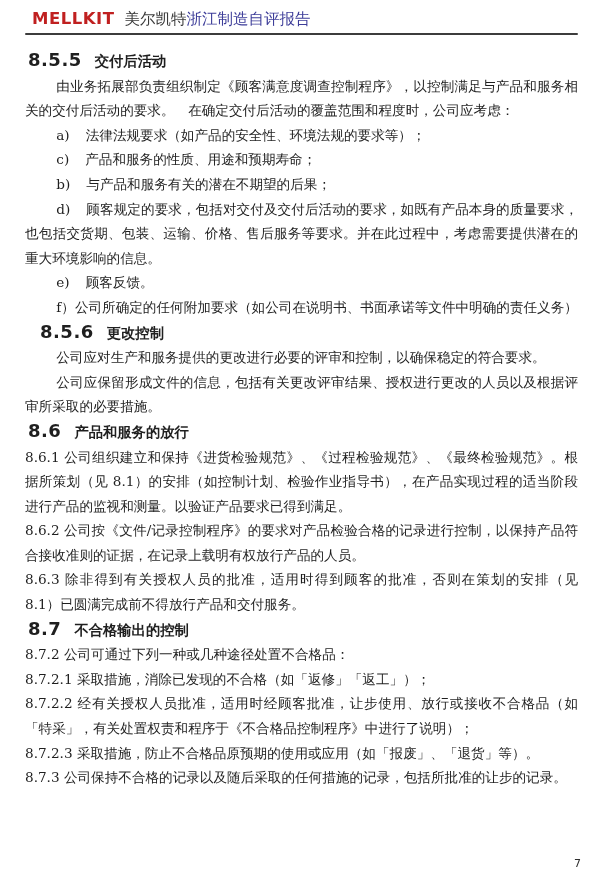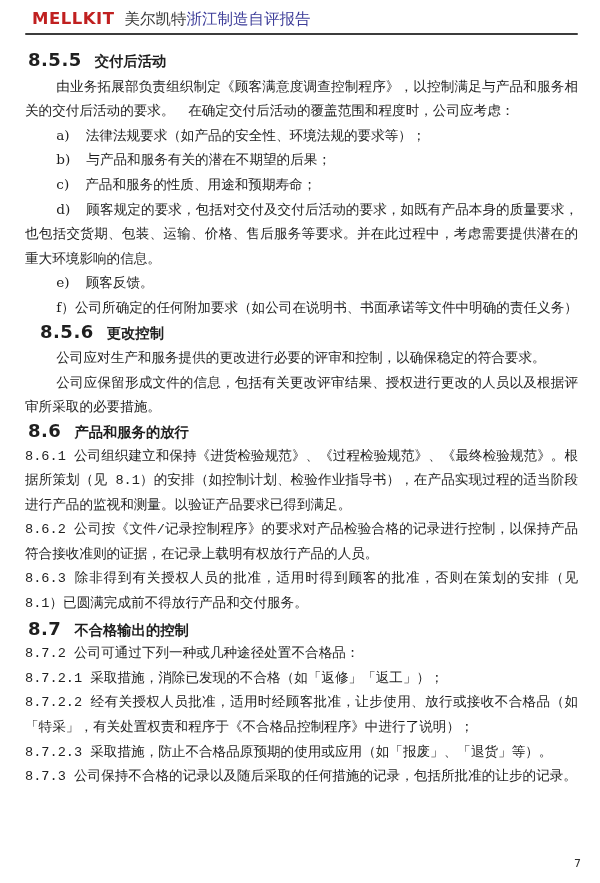--- a/index.html
+++ b/index.html
@@ -35,21 +35,21 @@
   .content > div { margin: 0; }
   .heading { font-weight: 700; font-size: 14.3px; padding-left: 3px; }
   .heading.indent { padding-left: 15px; }
   .heading .num {
     font-family: "DejaVu Sans", "Liberation Sans", sans-serif;
     font-size: 18px; margin-right: 13px; letter-spacing: 0.5px;
   }
   .para { text-indent: 2.3em; }
   .item { text-indent: 2.3em; }
   .item .gap { display: inline-block; width: 16px; }
-  .numbered { text-indent: 0; font-family: Liberation Mono, monospace; }
+  .numbered { text-indent: 0; }
   
   .page-number {
     position: absolute; right: 19px; bottom: 13px;
     font-size: 11px; color: #2e2e2e;
     font-family: "DejaVu Sans", "Liberation Sans", sans-serif;
   }
 </style>
 </head>
 <body>
 
@@ -58,22 +58,22 @@
   <div class="hdr">
     <span class="brand-en">MELLKIT</span>
     <span class="brand-cn">美尔凯特</span><span class="title-cn">浙江制造自评报告</span>
   </div>
   <hr class="hdr-rule">
 
   <div class="content">
       <div class="heading"><span class="num">8.5.5</span><span class="title">交付后活动</span></div>
       <div class="para">由业务拓展部负责组织制定《顾客满意度调查控制程序》，以控制满足与产品和服务相关的交付后活动的要求。　在确定交付后活动的覆盖范围和程度时，公司应考虑：</div>
       <div class="item"><span class="marker">a)</span><span class="gap"></span><span>法律法规要求（如产品的安全性、环境法规的要求等）；</span></div>
+      <div class="item"><span class="marker">c)</span><span class="gap"></span><span>产品和服务的性质、用途和预期寿命；</span></div>
       <div class="item"><span class="marker">b)</span><span class="gap"></span><span>与产品和服务有关的潜在不期望的后果；</span></div>
-      <div class="item"><span class="marker">c)</span><span class="gap"></span><span>产品和服务的性质、用途和预期寿命；</span></div>
       <div class="item"><span class="marker">d)</span><span class="gap"></span><span>顾客规定的要求，包括对交付及交付后活动的要求，如既有产品本身的质量要求，也包括交货期、包装、运输、价格、售后服务等要求。并在此过程中，考虑需要提供潜在的重大环境影响的信息。</span></div>
       <div class="item"><span class="marker">e)</span><span class="gap"></span><span>顾客反馈。</span></div>
       <div class="para">f）公司所确定的任何附加要求（如公司在说明书、书面承诺等文件中明确的责任义务）</div>
       <div class="heading indent"><span class="num">8.5.6</span><span class="title">更改控制</span></div>
       <div class="para">公司应对生产和服务提供的更改进行必要的评审和控制，以确保稳定的符合要求。</div>
       <div class="para">公司应保留形成文件的信息，包括有关更改评审结果、授权进行更改的人员以及根据评审所采取的必要措施。</div>
       <div class="heading"><span class="num">8.6</span><span class="title">产品和服务的放行</span></div>
       <div class="numbered">8.6.1 公司组织建立和保持《进货检验规范》、《过程检验规范》、《最终检验规范》。根据所策划（见 8.1）的安排（如控制计划、检验作业指导书），在产品实现过程的适当阶段进行产品的监视和测量。以验证产品要求已得到满足。</div>
       <div class="numbered">8.6.2 公司按《文件/记录控制程序》的要求对产品检验合格的记录进行控制，以保持产品符合接收准则的证据，在记录上载明有权放行产品的人员。</div>
       <div class="numbered">8.6.3 除非得到有关授权人员的批准，适用时得到顾客的批准，否则在策划的安排（见 8.1）已圆满完成前不得放行产品和交付服务。</div>

